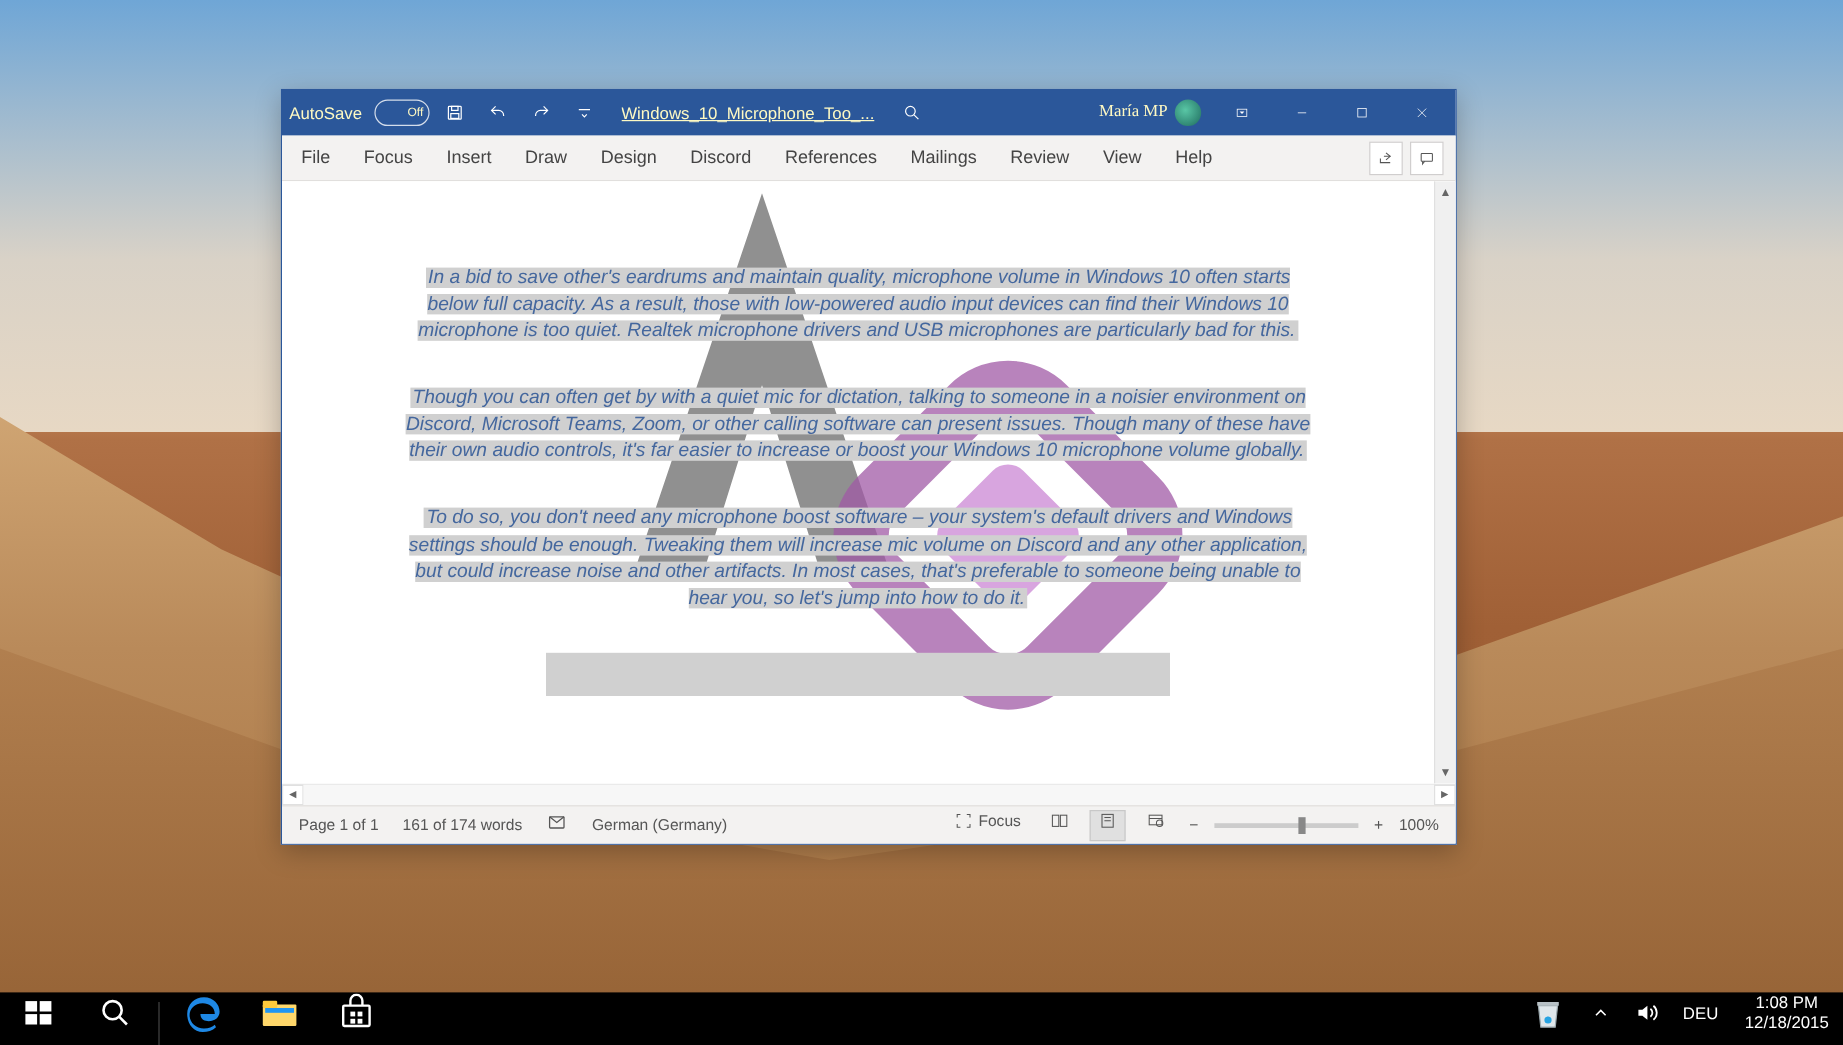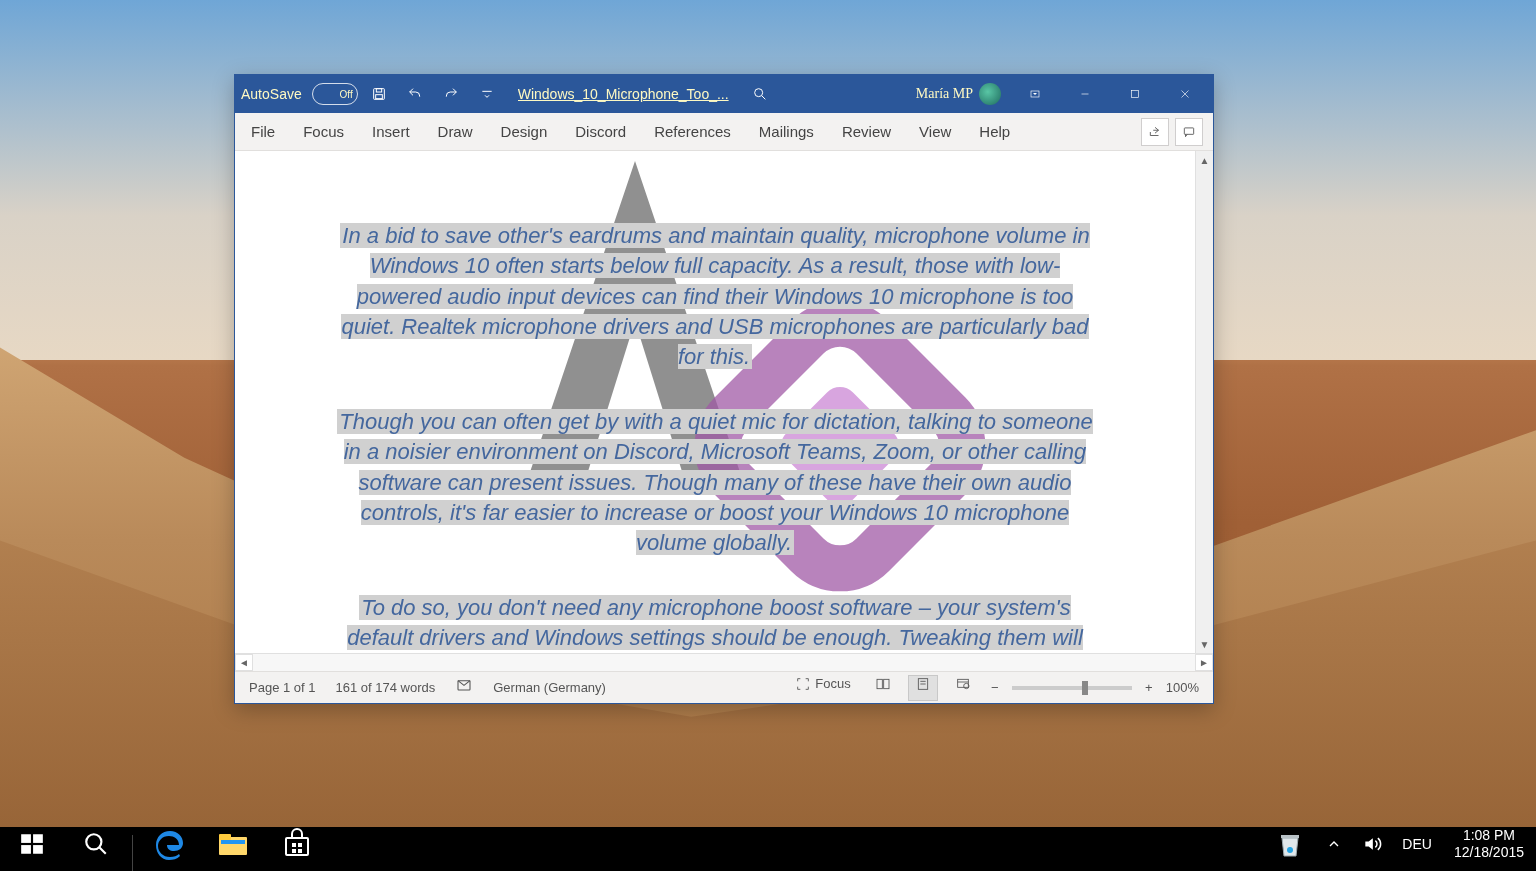--- a/index.html
+++ b/index.html
@@ -63,21 +63,21 @@
   .doc-scroll { flex:1; position:relative; overflow:hidden; }
   .vscroll { width:18px; background:#f0f0f0; border-left:1px solid #e0e0e0; position:relative; }
   .vscroll .arrow-up, .vscroll .arrow-down { height:18px; display:flex; align-items:center; justify-content:center; color:#666; font-size:10px; }
   .vscroll .arrow-down { position:absolute; bottom:0; left:0; right:0; }
   .hscroll { height:18px; background:#fff; border-top:1px solid #e0e0e0; display:flex; }
   .hscroll .left, .hscroll .right { width:18px; display:flex; align-items:center; justify-content:center; color:#666; font-size:10px; border:1px solid #e0e0e0; }
   .hscroll .track { flex:1; background:#f7f7f7; }
 
   .page-content {
     position:absolute; top:0; left:0; right:0; padding: 70px 100px 40px 100px;
-    color:#44679e; font-style:italic; font-size:22px; line-height:1.38; text-align:center;
+    color:#44679e; font-style:italic; font-size:16px; line-height:1.38; text-align:center;
   }
   .sel-line { background:#d0d0d0; padding:0 2px; }
   .para { margin-bottom: 34px; }
   .extra-sel { background:#d0d0d0; height:36px; width:520px; margin:0 auto; }
 
   
   .wm-tri {
     position:absolute; left:270px; top:10px;
     width:0; height:0;
     filter: blur(.2px);

